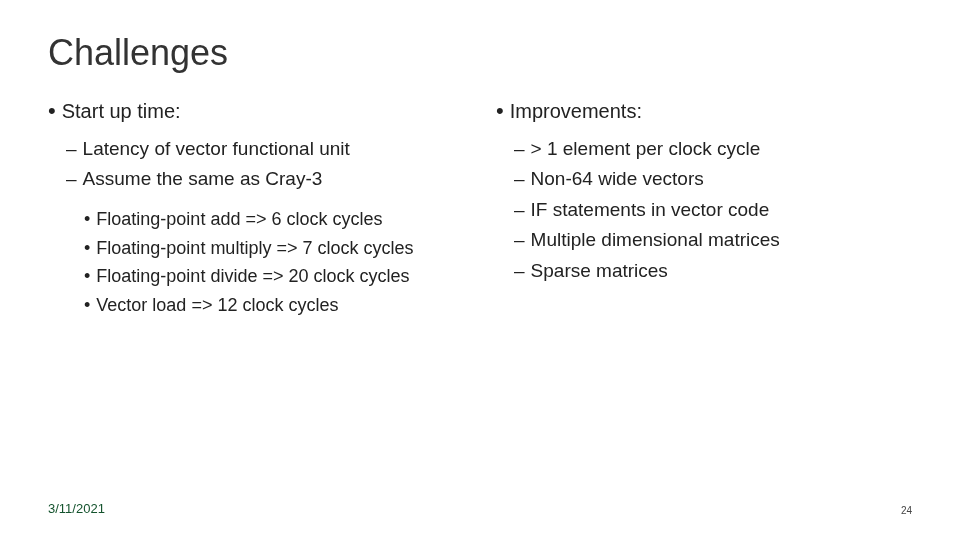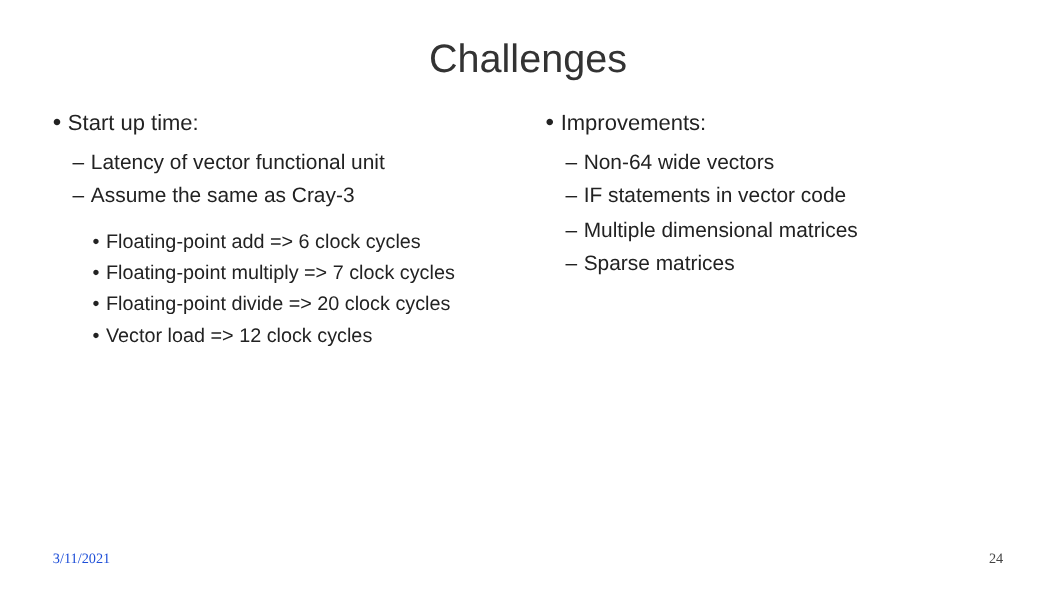--- a/index.html
+++ b/index.html
@@ -1,19 +1,18 @@
 <!DOCTYPE html>
 <html><head>
   <meta charset="utf-8">
   <style>
     * {
       margin: 0;
       padding: 0;
       box-sizing: border-box;
-      text-align: center;
     }
 
     body {
       width: 960px;
       height: 540px;
       background: #ffffff;
       font-family: Georgia, 'Times New Roman', serif;
       color: #222222;
       overflow: hidden;
     }
@@ -108,27 +107,27 @@
     .footer {
       display: flex;
       justify-content: space-between;
       align-items: flex-end;
       margin-top: auto;
       padding-top: 8px;
     }
 
     .footer-date {
       font-size: 13px;
-      font-family: Liberation Serif, serif;
-      color: #1d4ed8;
+      font-family: Liberation Sans, sans-serif;
+      color: #14532d;
     }
 
     .footer-page {
-      font-size: 13px;
-      font-family: Liberation Serif, serif;
+      font-size: 10px;
+      font-family: Liberation Sans, sans-serif;
       color: #444444;
     }
   </style>
 </head>
 <body>
 
 <div class="slide">
 
   <h1 class="slide-title">Challenges</h1>
 
@@ -169,20 +168,23 @@
 
     <div class="right-column">
 
       <div class="section-heading">
         <span class="bullet-dot">•</span>
         <span>Improvements:</span>
       </div>
 
       <ul class="sub-list">
         <li>
+          <span>&gt; 1 element per clock cycle</span>
+        </li>
+        <li>
           <span>Non-64 wide vectors</span>
         </li>
         <li>
           <span>IF statements in vector code</span>
         </li>
         <li>
           <span>Multiple dimensional matrices</span>
         </li>
         <li>
           <span>Sparse matrices</span>

